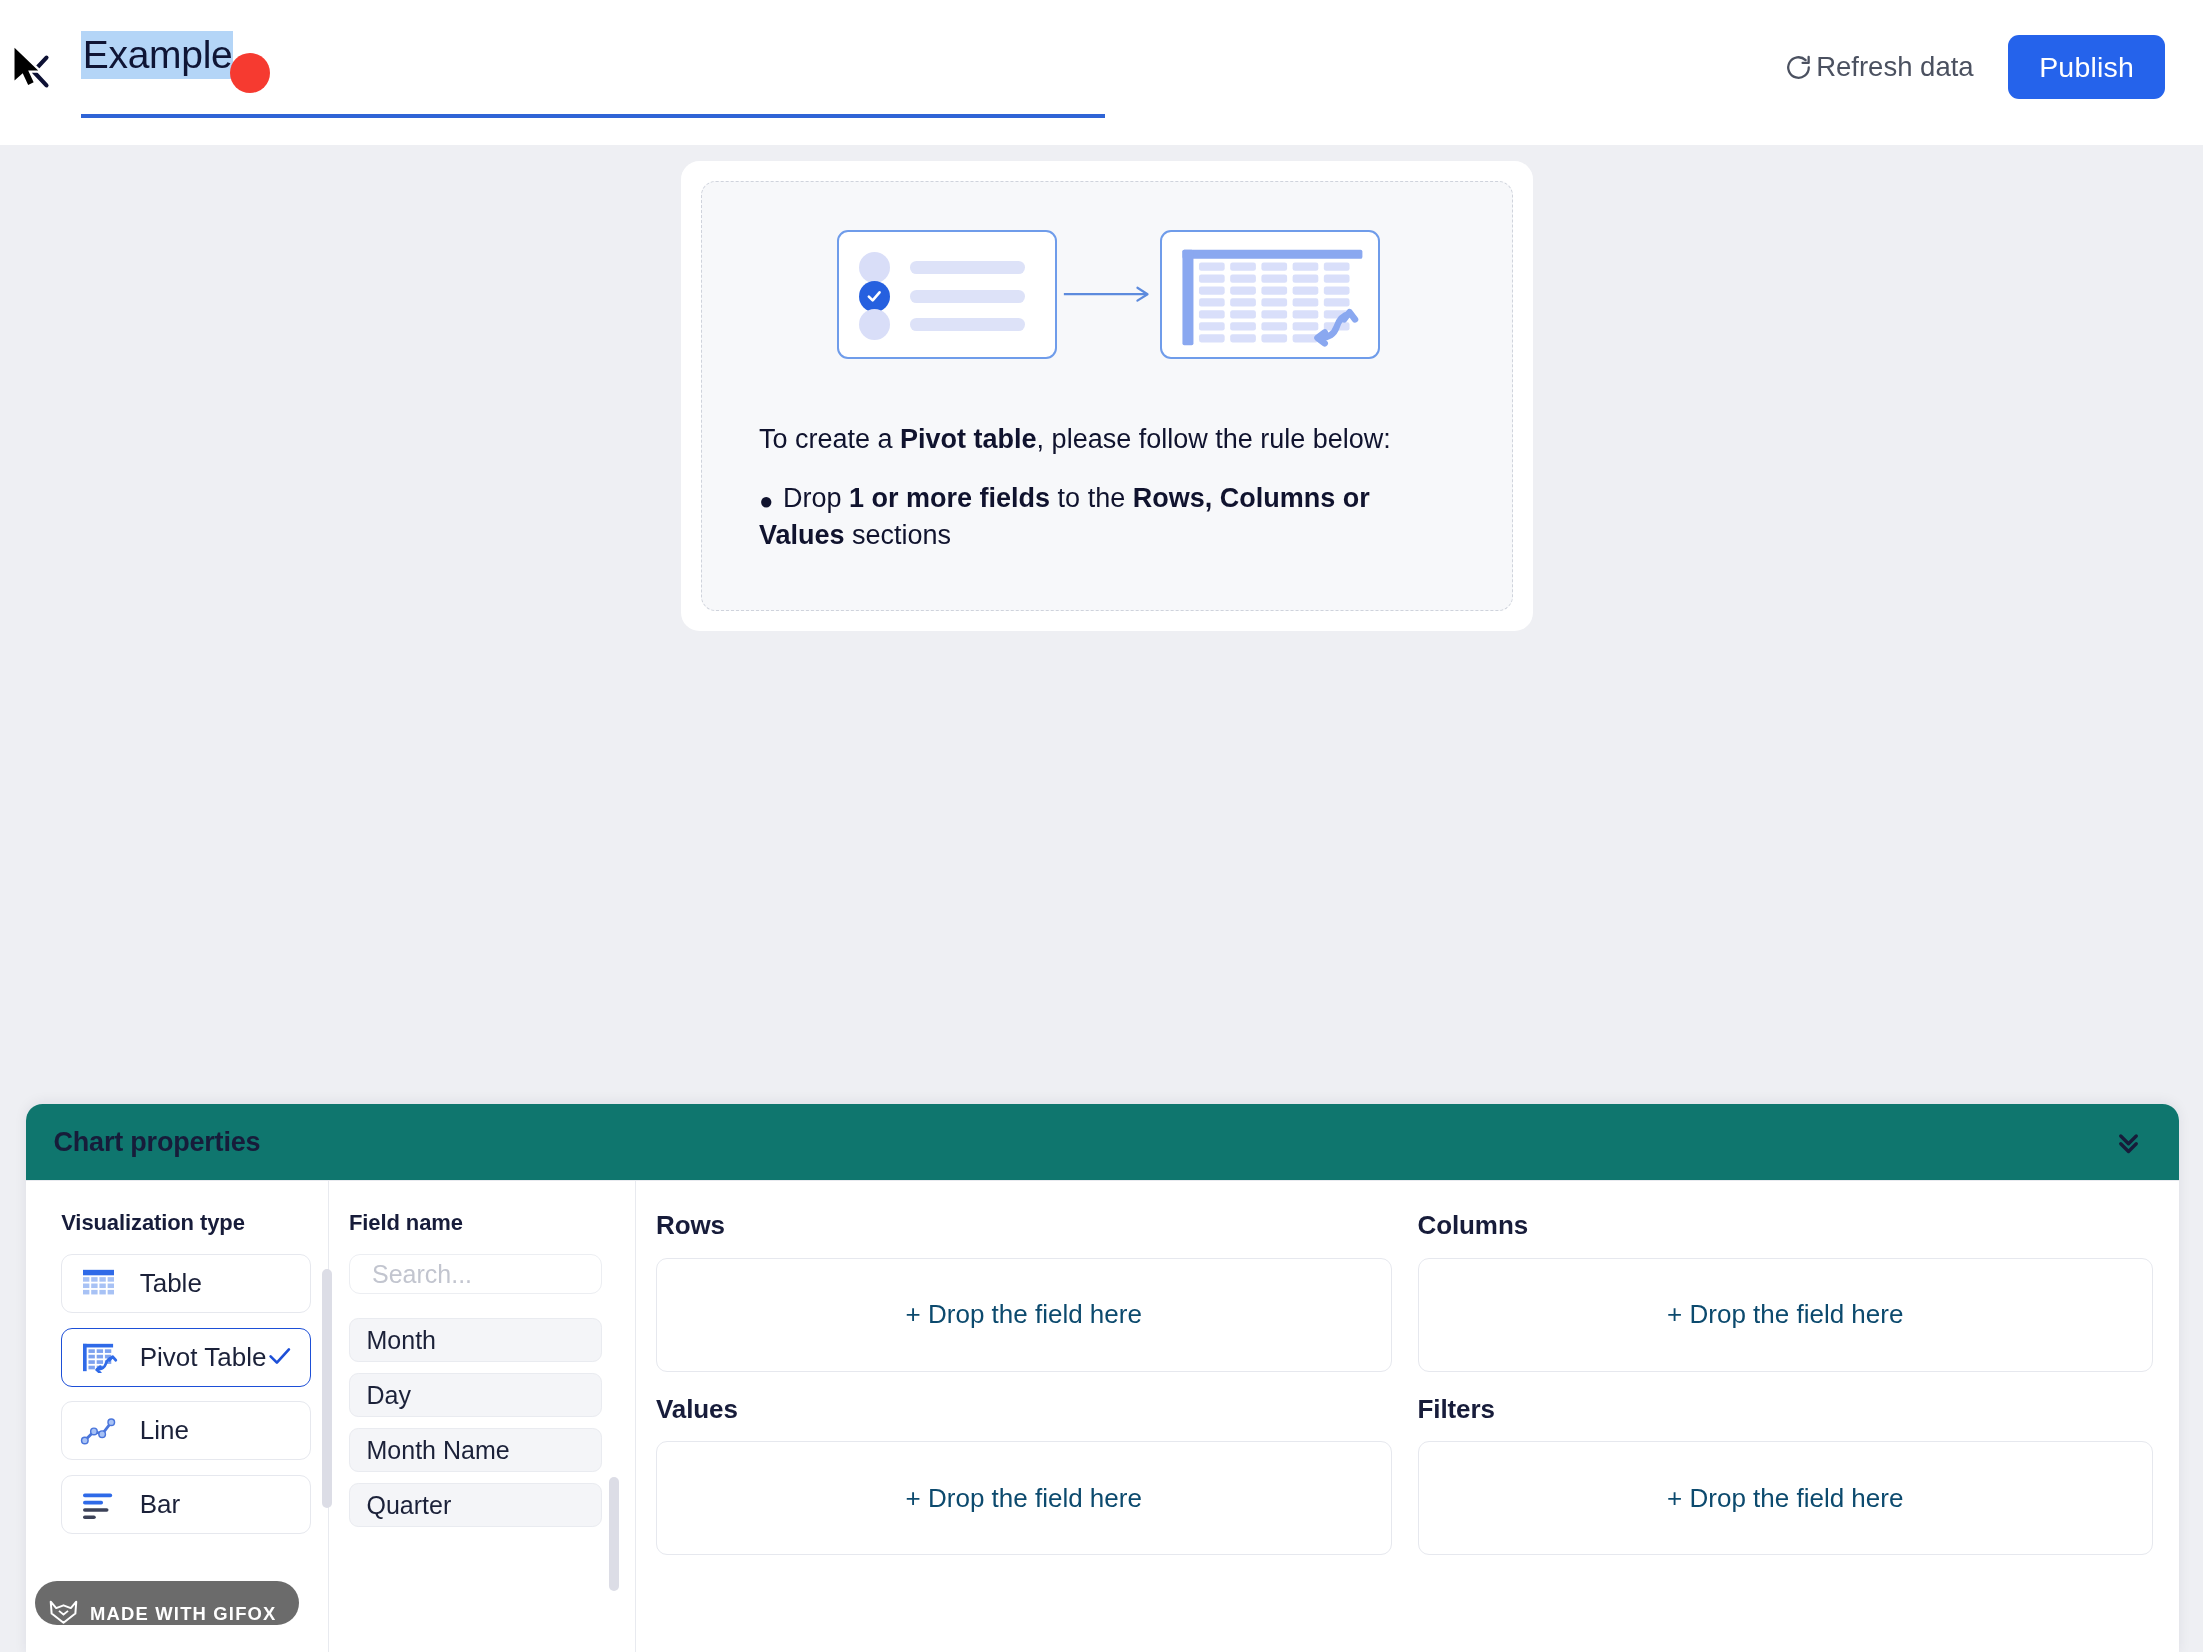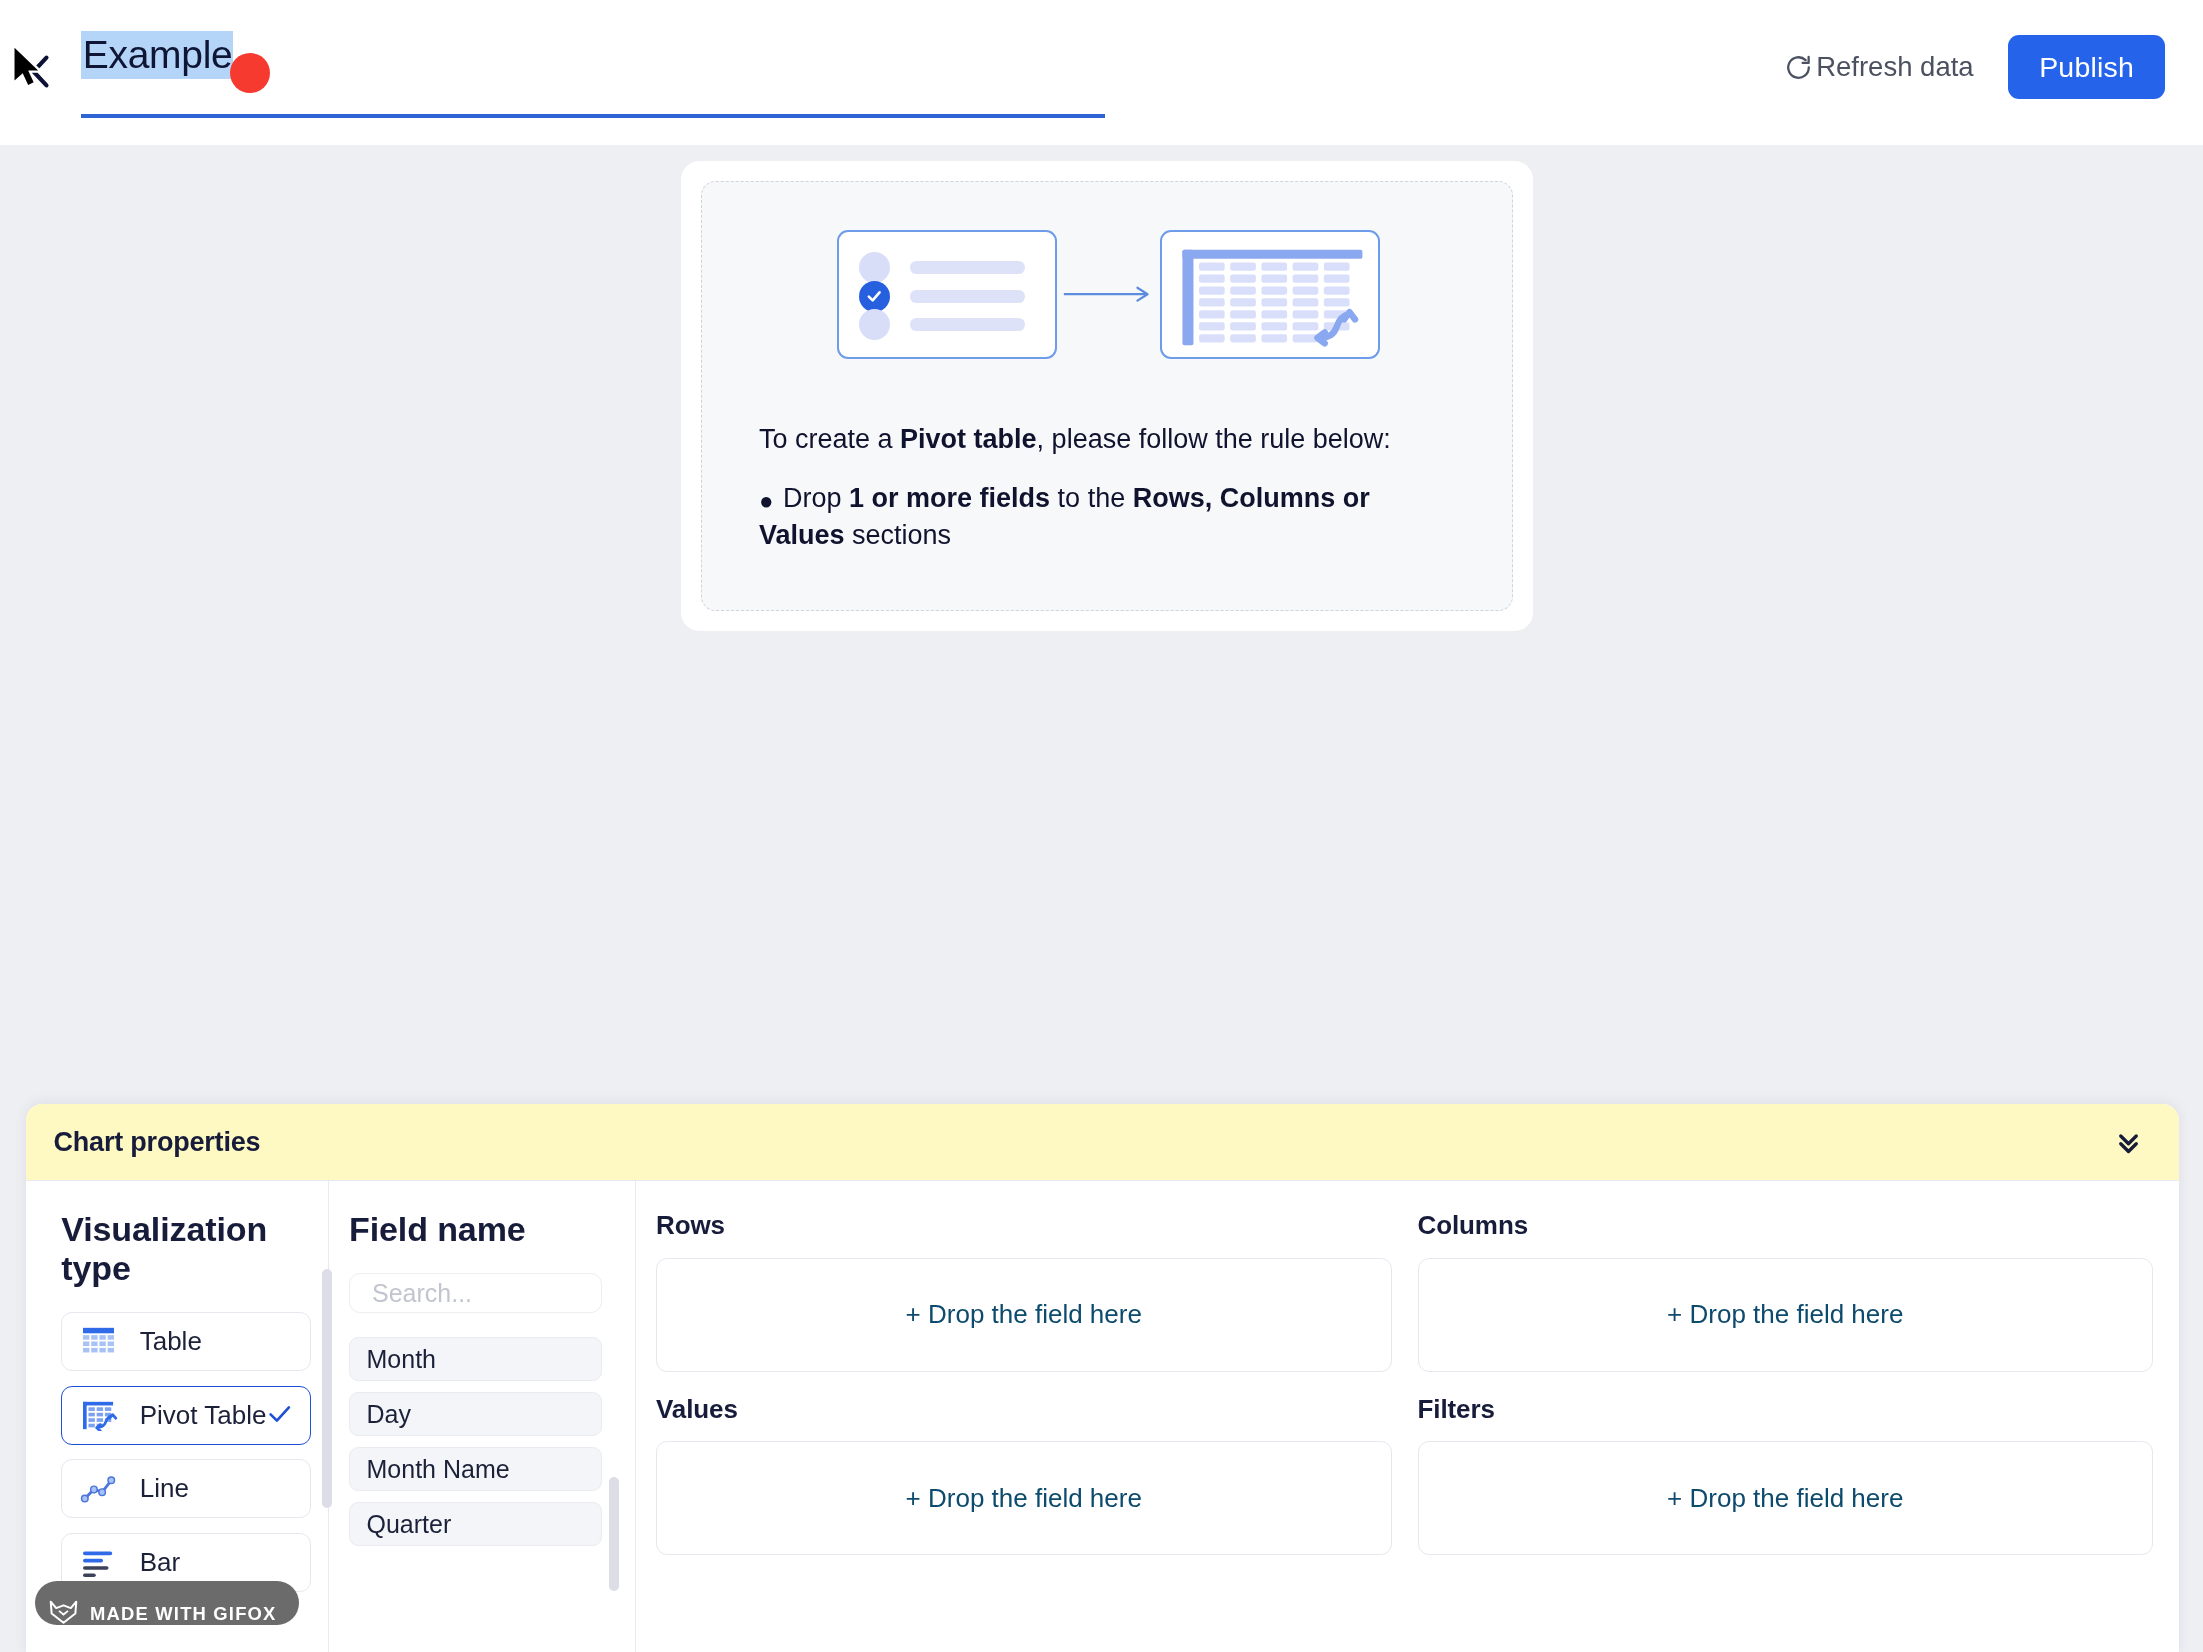--- a/index.html
+++ b/index.html
@@ -115,34 +115,34 @@
   
   .props {
     position: absolute; left: 26px; top: 1104px;
     width: 2153px; height: 551px;
     background: #ffffff;
     border-radius: 16.5px 16.5px 0 0;
     overflow: hidden;
     box-shadow: 0 -1.8px 13px rgba(20,25,50,.07);
   }
   .props-head {
-    height: 77px; background: #fef9c3;
+    height: 77px; background: #0f766e;
     border-bottom: 0.9px solid #e8eaef;
     display: flex; align-items: center; justify-content: space-between;
     padding: 0 27.5px 0 27.5px;
   }
   .props-title { font-size: 27px; font-weight: bold; color: #171c3a; letter-spacing: -0.2px;}
   .chev-dbl { padding: 7.3px; display:flex; color:#171c3a;}
   .props-body { display: flex; height: 474px; }
 
   .col-viz { width: 303px; border-right: 0.9px solid #e8eaef; padding: 29px 0 0 9.2px; position: relative;}
   .col-field { width: 307px; border-right: 0.9px solid #e8eaef; padding: 29px 0 0 20px; position: relative;}
   .col-drop { flex: 1; padding: 29px 0 0 20px; display: flex; }
 
-  .sec-title { font-size: 34px; font-weight: bold; color: #171c3a; margin-bottom: 24px; letter-spacing: -0.1px;}
+  .sec-title { font-size: 22px; font-weight: bold; color: #171c3a; margin-bottom: 18px; letter-spacing: -0.1px;}
   .col-viz .sec-title { margin-left: 26px; }
 
   .viz-list { position: relative; width: 275px; margin-left: 26px;}
   .viz-item {
     width: 250px; height: 59px;
     border: 0.9px solid #e6e8ee; border-radius: 11px;
     display: flex; align-items: center; gap: 22px;
     padding: 0 16.5px 0 16.5px; margin-bottom: 14.7px;
     background: #ffffff; position: relative;
   }

